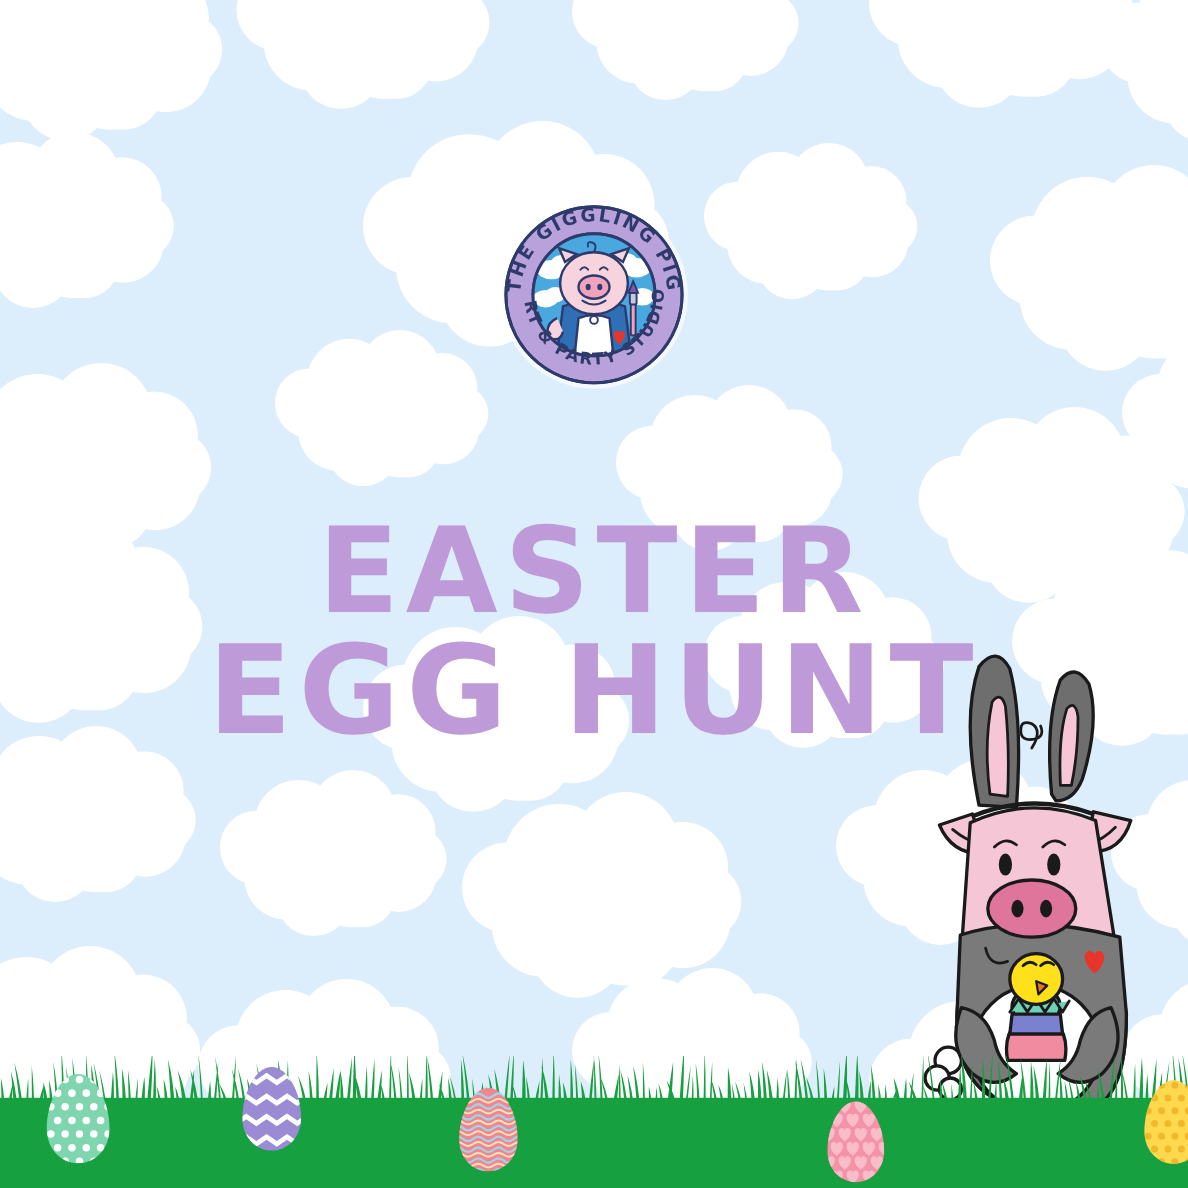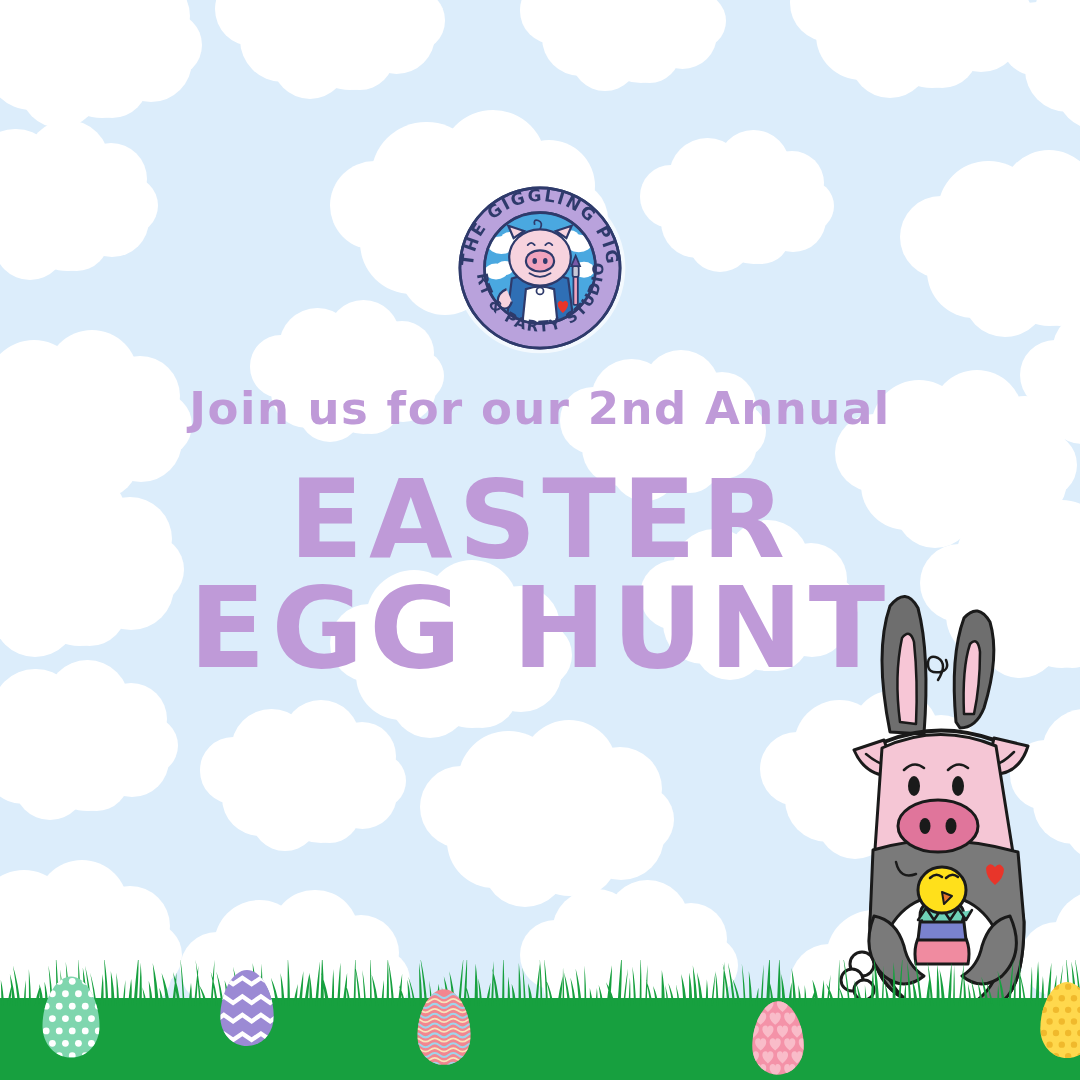--- a/index.html
+++ b/index.html
@@ -453,21 +453,20 @@
 
       <text font-family="DejaVu Sans, sans-serif" font-size="19" font-weight="bold" fill="#2e3a6b" letter-spacing="2.4">
         <textPath href="#arcTop" startOffset="50%" text-anchor="middle" id="logoTopText">THE GIGGLING PIG</textPath>
       </text>
       <text font-family="DejaVu Sans, sans-serif" font-size="17" font-weight="bold" fill="#2e3a6b" letter-spacing="2.2">
         <textPath href="#arcBot" startOffset="50%" text-anchor="middle" id="logoBotText">ART &amp; PARTY STUDIO</textPath>
       </text>
     </svg>
   </div>
 
-  <div id="subtitle">Join us for our 2nd Annual</div>
   <div id="headline2">EGG HUNT</div>
   <div id="headline1">EASTER</div>
 
   <div id="pig-character">
     <svg viewBox="0 0 250 508" width="250" height="508">
       <g stroke="#1a1a1a" stroke-width="3" stroke-linejoin="round" stroke-linecap="round">
 
         <g>
           <path d="M52 160 Q36 80 52 34 Q68 14 80 36 Q92 82 86 162 Z" fill="#6e6e6e"></path>
           <path d="M62 150 Q56 104 64 66 Q72 56 76 70 Q80 108 78 152 Z" fill="#f7c6d6" stroke-width="2.5"></path>

